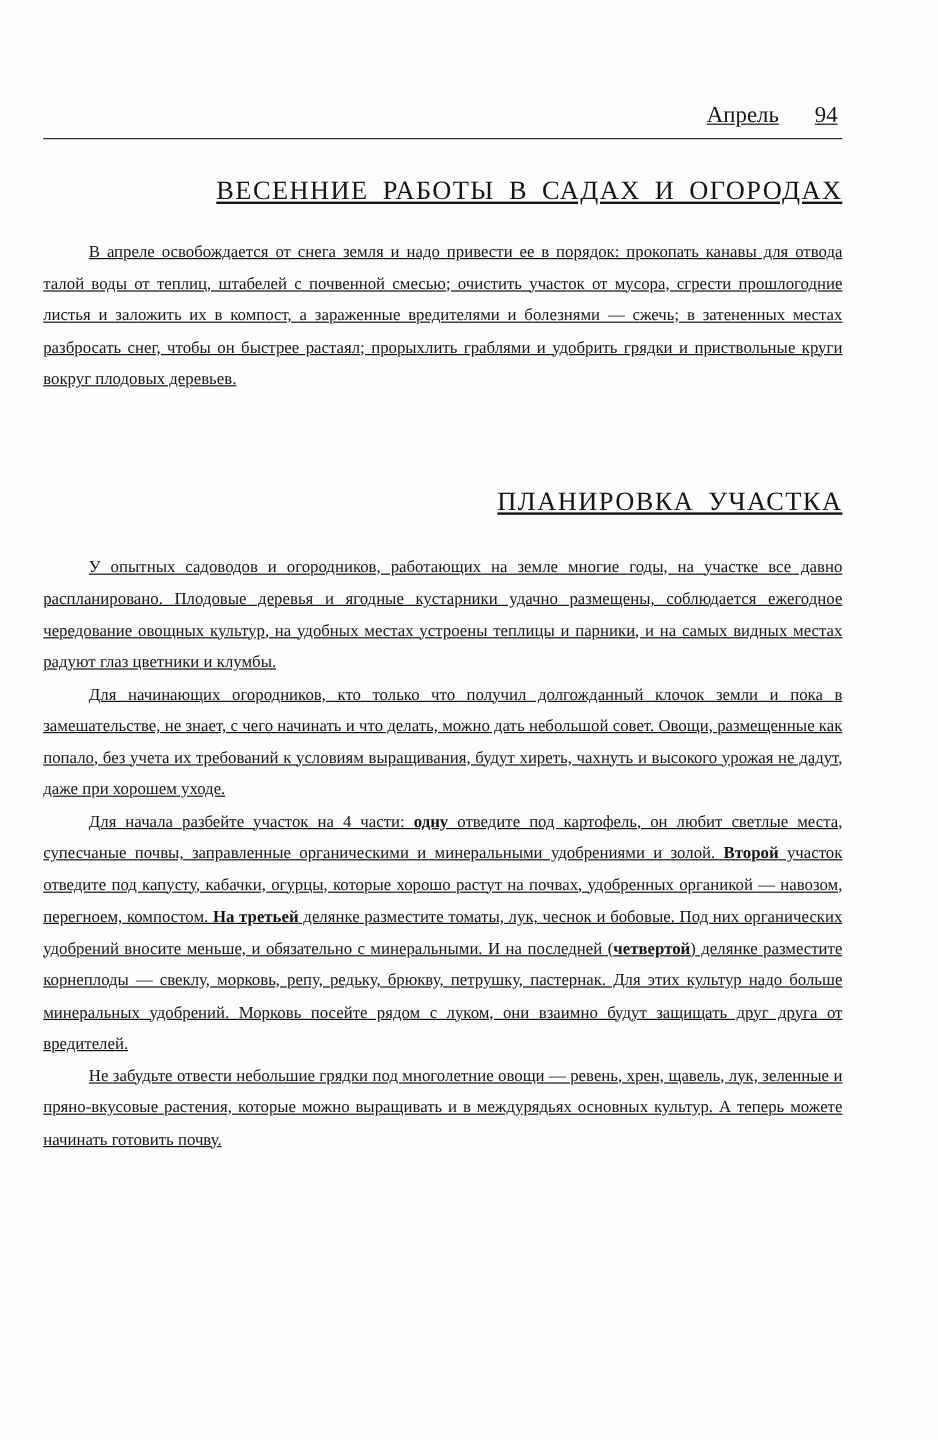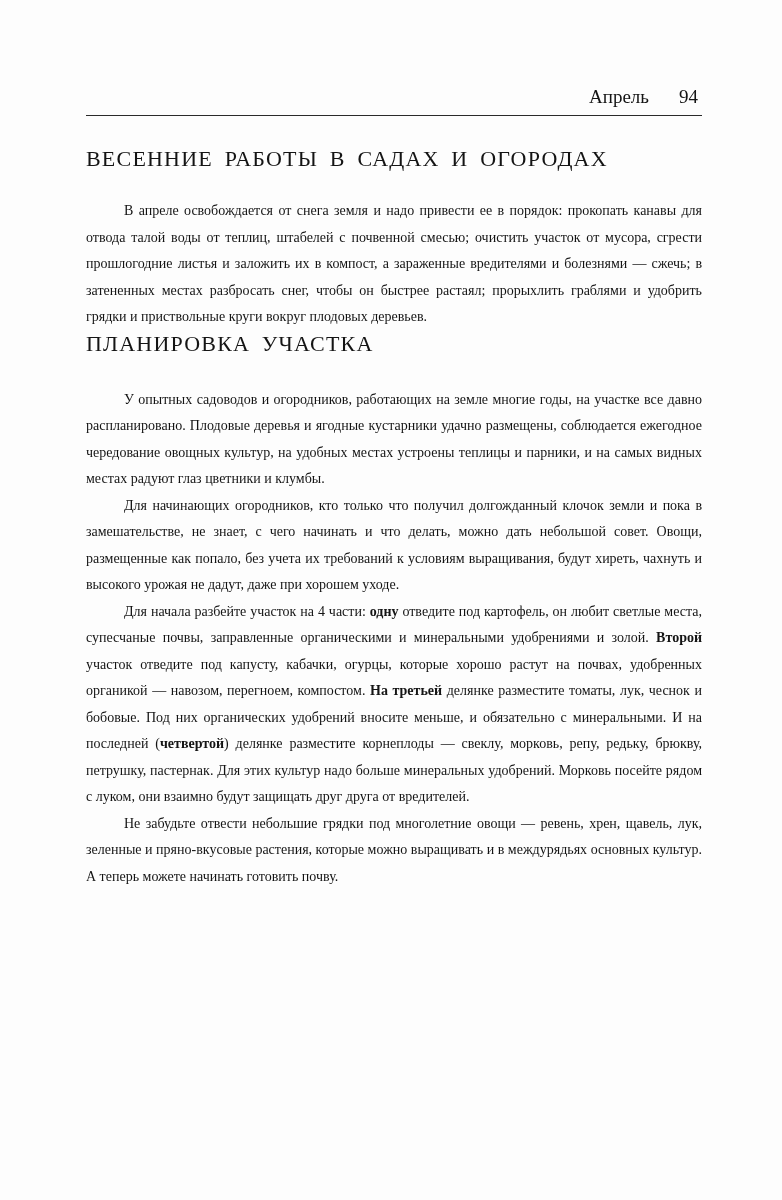--- a/index.html
+++ b/index.html
@@ -7,50 +7,52 @@
     padding: 0;
     background: #ffffff;
   }
   .page {
     position: relative;
     width: 782px;
     height: 1200px;
     margin: 0 auto;
     background: #fdfdfd;
     box-sizing: border-box;
-    padding: 86px 80px 40px 86px;
+    padding: 86px 80px 40px 36px;
     font-family: "Liberation Serif", "DejaVu Serif", serif;
     color: #141414;
     overflow: hidden;
+    text-decoration: underline;
   }
   .running-header {
     display: flex;
     justify-content: flex-end;
     align-items: baseline;
     gap: 30px;
     font-size: 19px;
     padding: 0 4px 7px 0;
   }
   .header-rule {
     border-bottom: 1.6px solid #2a2a2a;
     margin-bottom: 0;
   }
   .section-title {
-    text-align: left;
+    text-align: right;
     font-weight: normal;
     font-size: 22px;
     letter-spacing: 1.2px;
     word-spacing: 5px;
     margin: 0;
   }
   .title-1 {
     margin-top: 30px;
     margin-bottom: 26px;
   }
   .title-2 {
+    margin-top: 74px;
     margin-bottom: 30px;
   }
   .para {
     margin: 0;
     text-align: justify;
     text-indent: 38px;
     font-size: 14px;
     line-height: 26.5px;
   }
   .para b {

